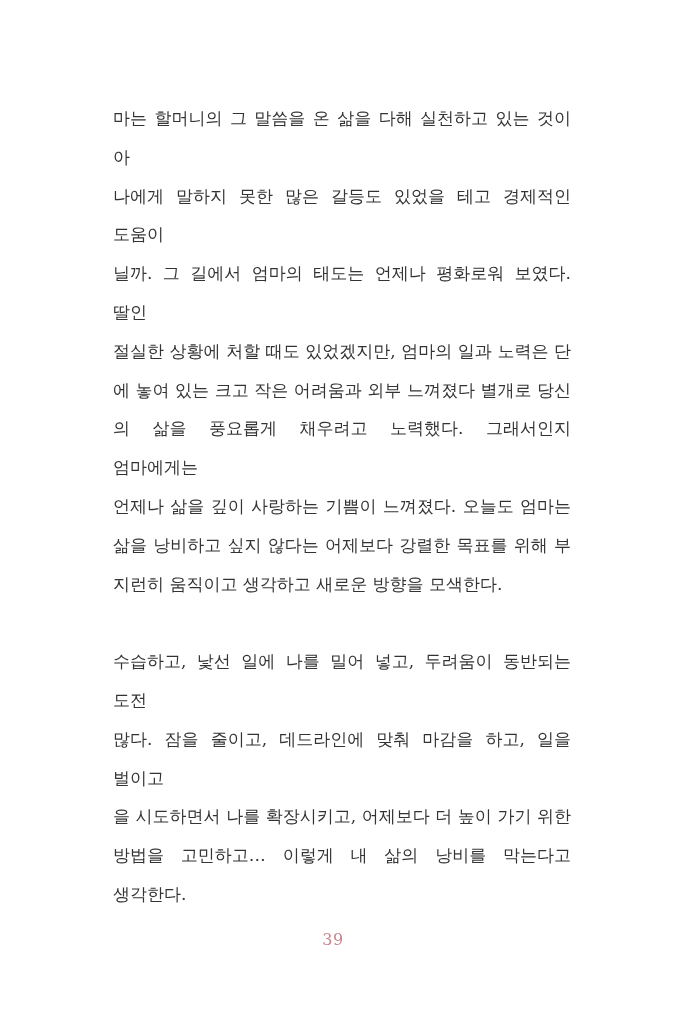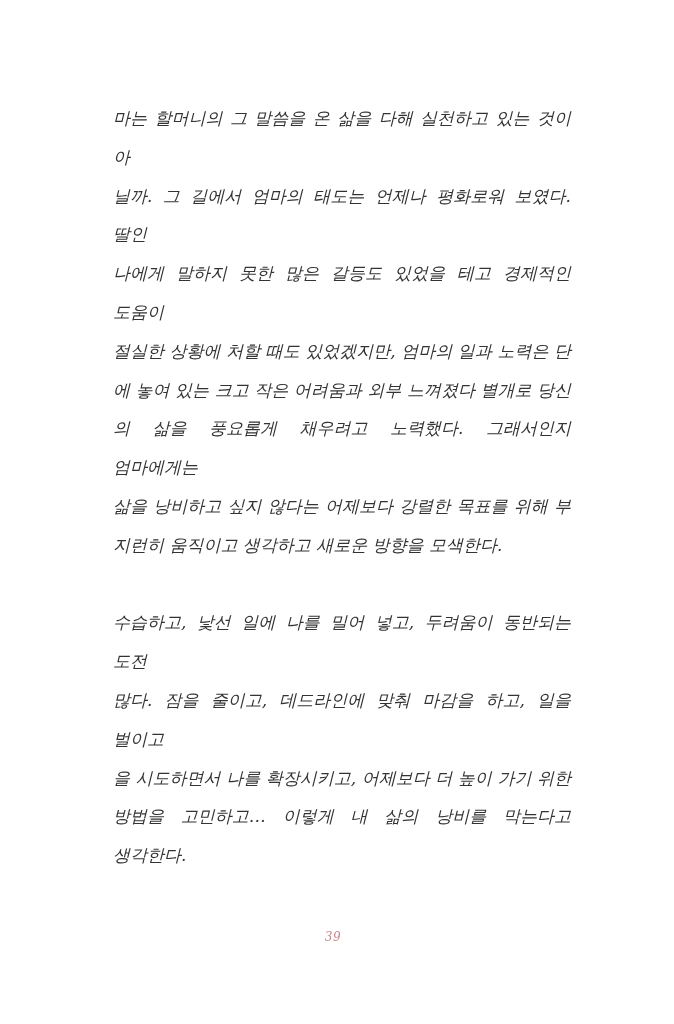--- a/index.html
+++ b/index.html
@@ -11,21 +11,20 @@
     height: 1024px;
     background: var(--bg-color, #ffffff);
     font-family: "DejaVu Serif", "Liberation Serif", serif;
     overflow: hidden;
   }
   .book-page {
     position: relative;
     width: 666px;
     height: 1024px;
     background: var(--bg-color, #ffffff);
-    font-style: italic;
   }
   .text-block {
     position: absolute;
     left: 113px;
     top: 99px;
     width: 458px;
     color: var(--text-color, #333333);
     font-size: 17px;
     line-height: 38.8px;
     word-break: keep-all;
@@ -49,36 +48,37 @@
   .line.indent {
     text-indent: 35px;
   }
   .page-number {
     position: absolute;
     top: 930px;
     left: 0;
     width: 100%;
     text-align: center;
     color: var(--pagenum-color, #c9858f);
-    font-size: 12px;
+    font-size: 16px;
     letter-spacing: 0.5px;
   }
 </style>
 </head>
 <body>
 
 <div class="book-page">
   <div class="text-block">
     <p class="para">
       <span class="line">마는 할머니의 그 말씀을 온 삶을 다해 실천하고 있는 것이 아</span>
+      <span class="line">나에게 말하지 못한 많은 갈등도 있었을 테고 경제적인 도움이</span>
       <span class="line">닐까. 그 길에서 엄마의 태도는 언제나 평화로워 보였다. 딸인</span>
-      <span class="line">나에게 말하지 못한 많은 갈등도 있었을 테고 경제적인 도움이</span>
       <span class="line">절실한 상황에 처할 때도 있었겠지만, 엄마의 일과 노력은 단</span>
       <span class="line">에 놓여 있는 크고 작은 어려움과 외부 느껴졌다 별개로 당신</span>
       <span class="line">의 삶을 풍요롭게 채우려고 노력했다. 그래서인지 엄마에게는</span>
+      <span class="line">언제나 삶을 깊이 사랑하는 기쁨이 느껴졌다. 오늘도 엄마는</span>
       <span class="line">삶을 낭비하고 싶지 않다는 어제보다 강렬한 목표를 위해 부</span>
       <span class="line last">지런히 움직이고 생각하고 새로운 방향을 모색한다.</span>
     </p>
     <p class="para">
       <span class="line">수습하고, 낯선 일에 나를 밀어 넣고, 두려움이 동반되는 도전</span>
       <span class="line">많다. 잠을 줄이고, 데드라인에 맞춰 마감을 하고, 일을 벌이고</span>
       <span class="line">을 시도하면서 나를 확장시키고, 어제보다 더 높이 가기 위한</span>
       <span class="line">방법을 고민하고… 이렇게 내 삶의 낭비를 막는다고 생각한다.</span>
 
     </p>

